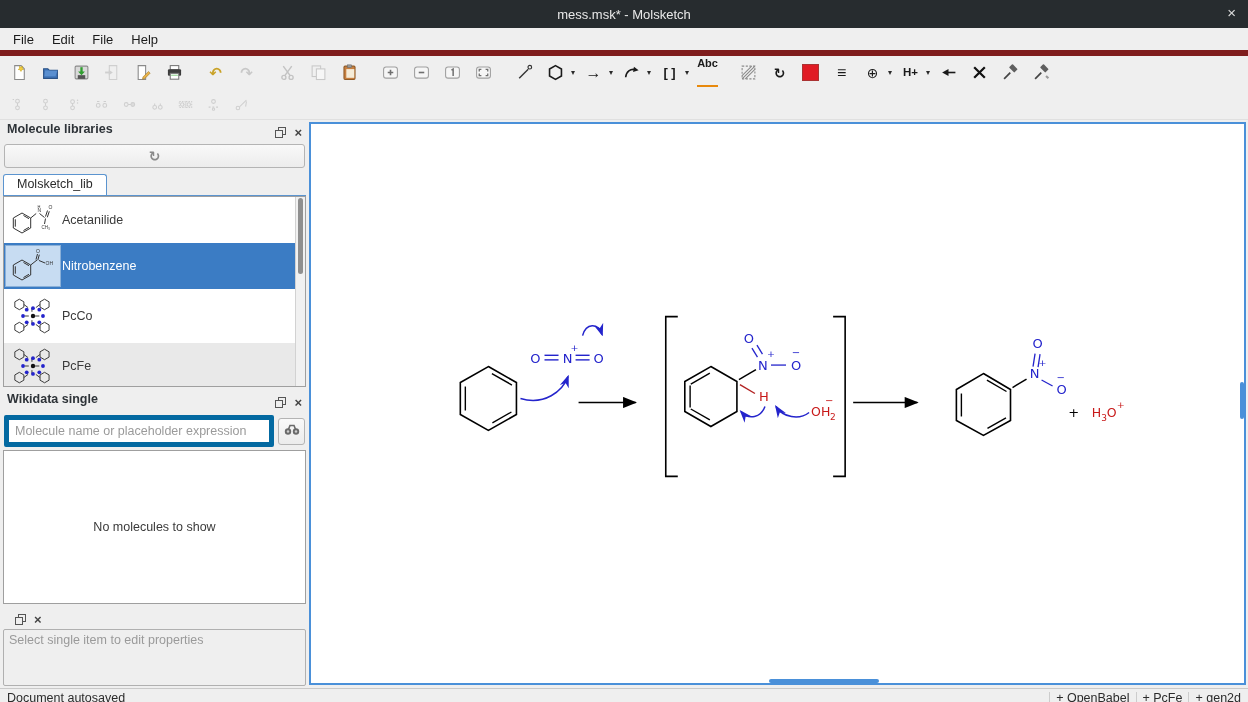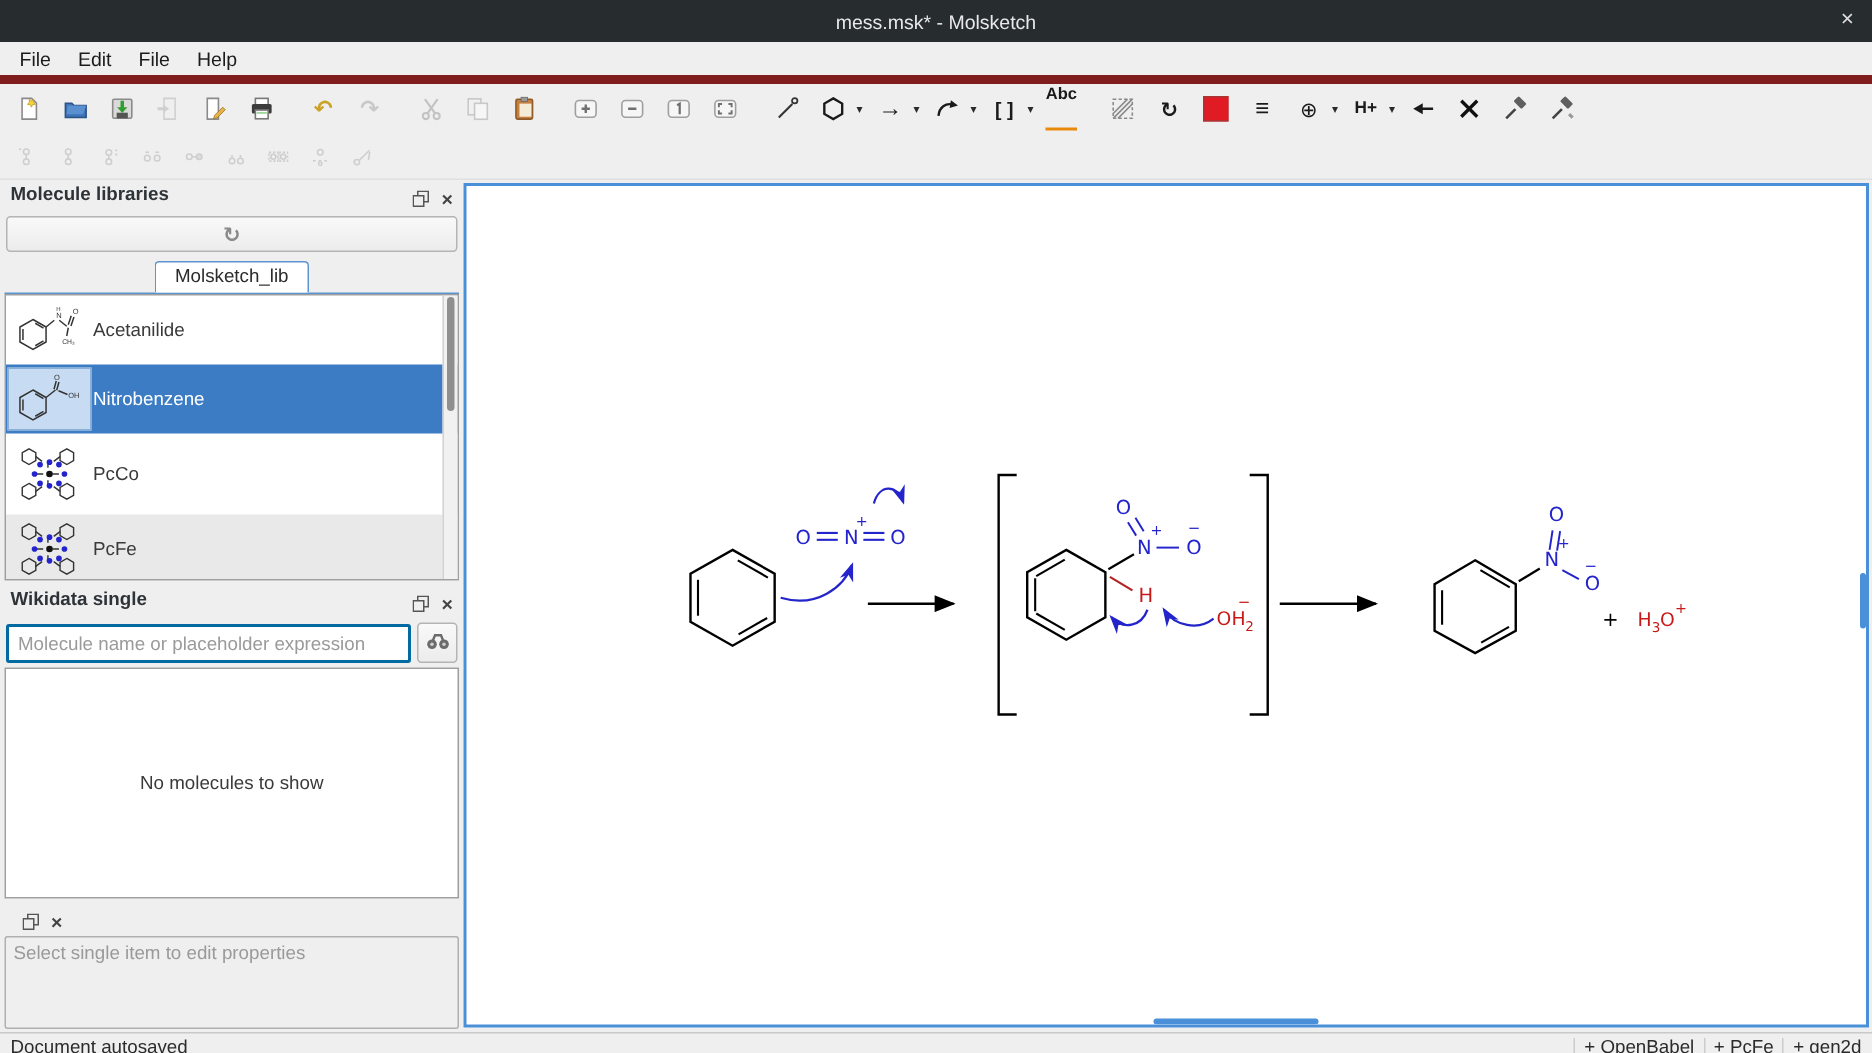--- a/index.html
+++ b/index.html
@@ -33,36 +33,36 @@
   .sidebar{width:308px;flex:none;display:flex;flex-direction:column;padding:2px 2px 0 3px;box-sizing:border-box}
   .panel{display:flex;flex-direction:column;margin-bottom:5px}
   .panel.props{flex:1;margin-bottom:2px}
   .panel-header{height:20px;display:flex;padding:0 4px}
   .panel-title{font-weight:bold;font-size:12.5px;color:#2e3338;flex:1}
   .ph-btn{color:#555;margin-left:8px;display:flex;align-items:center}
   .ph-close{font-size:13px;font-weight:bold;color:#444}
   .refresh-btn{height:22px;margin:2px 1px;border:1px solid #b4b4b4;border-radius:3px;
       background:linear-gradient(#f9f9f9,#ececec);display:flex;align-items:center;justify-content:center;
       color:#8a8a8a;font-size:14px;font-weight:bold}
-  .tabbar{display:flex;justify-content:center;border-bottom:1px solid #5b94cf;margin-top:4px;height:21px}
+  .tabbar{display:flex;justify-content:flex-start;border-bottom:1px solid #5b94cf;margin-top:4px;height:21px}
   .tab{background:#fff;border:1px solid #5b94cf;border-bottom:none;border-radius:3px 3px 0 0;
       padding:2px 13px 0 13px;font-size:12.5px;color:#2b2b2b}
   .lib-list{border:1px solid #9f9f9f;background:#fff;height:189px;overflow:hidden;position:relative}
   .lib-row{display:flex;align-items:center;height:46px;color:#3a3a3a}
   .lib-row.tall{height:54px}
   .lib-row.alt{background:#e9e9e9}
   .lib-row.selected{background:#3b7cc4;color:#fff}
   .thumb{width:58px;flex:none;display:flex;justify-content:center}
   .thumb-inner{display:flex;padding:1px}
   .selected .thumb-inner{background:#c7dcf2;border:1px solid #8ab0d8}
   .lib-label{font-size:12.5px}
   .lib-scroll{position:absolute;right:0;top:0;width:9px;height:100%;background:#f1f1f1;border-left:1px solid #d2d2d2}
   .lib-scroll .handle{position:absolute;top:1px;left:1.5px;width:5.5px;height:76px;background:#8f8f8f;border-radius:3px}
   .search-row{display:flex;margin:3px 1px;gap:4px;align-items:center}
-  .search-input{flex:1;height:22px;border:2px solid #0369a1;border-radius:2px;padding:0 6px;font:inherit;color:#222;background:#fff}
+  .search-input{flex:1;height:22px;border:5px solid #0369a1;border-radius:2px;padding:0 6px;font:inherit;color:#222;background:#fff}
   .search-input::placeholder{color:#9a9a9a}
   .search-btn{width:25px;height:25px;flex:none;border:1px solid #b4b4b4;border-radius:3px;
       background:linear-gradient(#f9f9f9,#ececec);display:flex;align-items:center;justify-content:center}
   .results{border:1px solid #9f9f9f;background:#fff;height:152px;display:flex;align-items:center;justify-content:center;color:#3a3a3a}
   .props-box{border:1px solid #b0b0b0;border-radius:2px;flex:1;padding:3px 5px;color:#9a9a9a}
   .canvas-wrap{flex:1;position:relative;margin:2px 2px 3px 1px;border:2px solid #4a90d9;background:#fff;overflow:hidden}
   .rx{position:absolute;left:0;top:0;width:100%;height:100%}
   .rx text{font-family:"DejaVu Sans","Liberation Sans",sans-serif}
   .vscroll{position:absolute;right:0;top:258px;width:4px;height:37px;background:#4a90d9;border-radius:2px}
   .hscroll{position:absolute;bottom:0;left:458px;width:110px;height:4px;background:#4a90d9;border-radius:2px}

